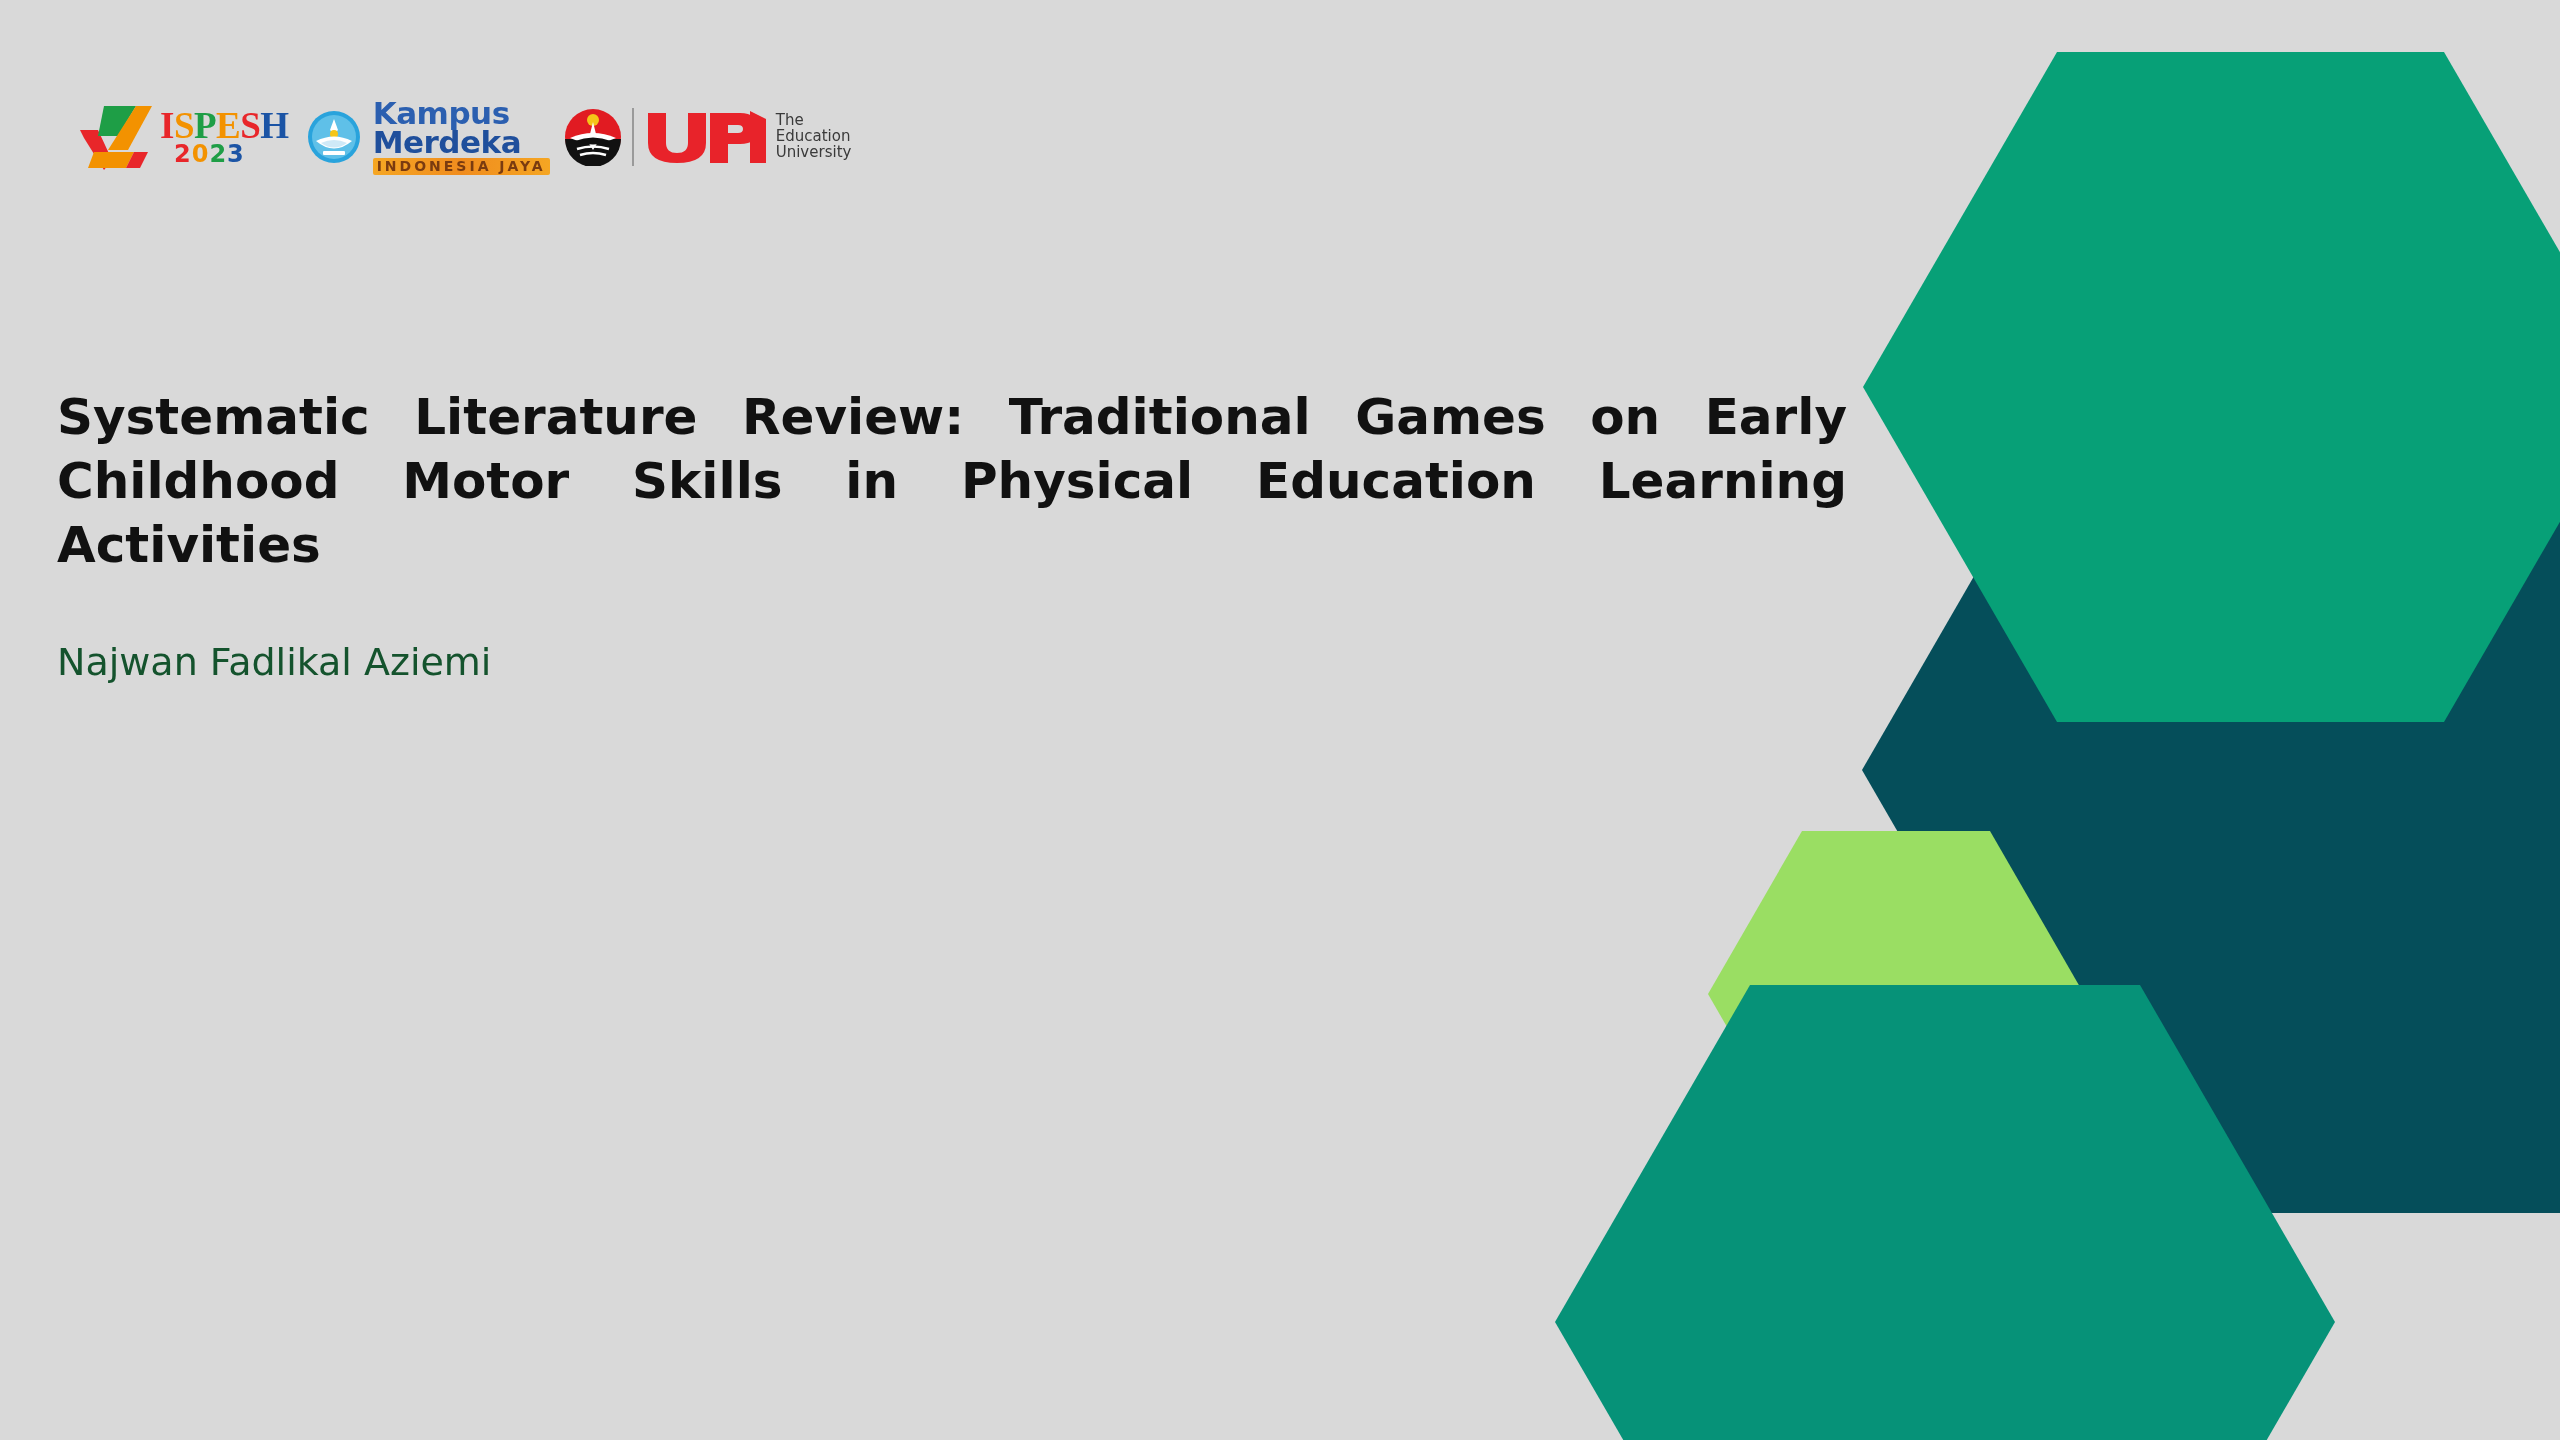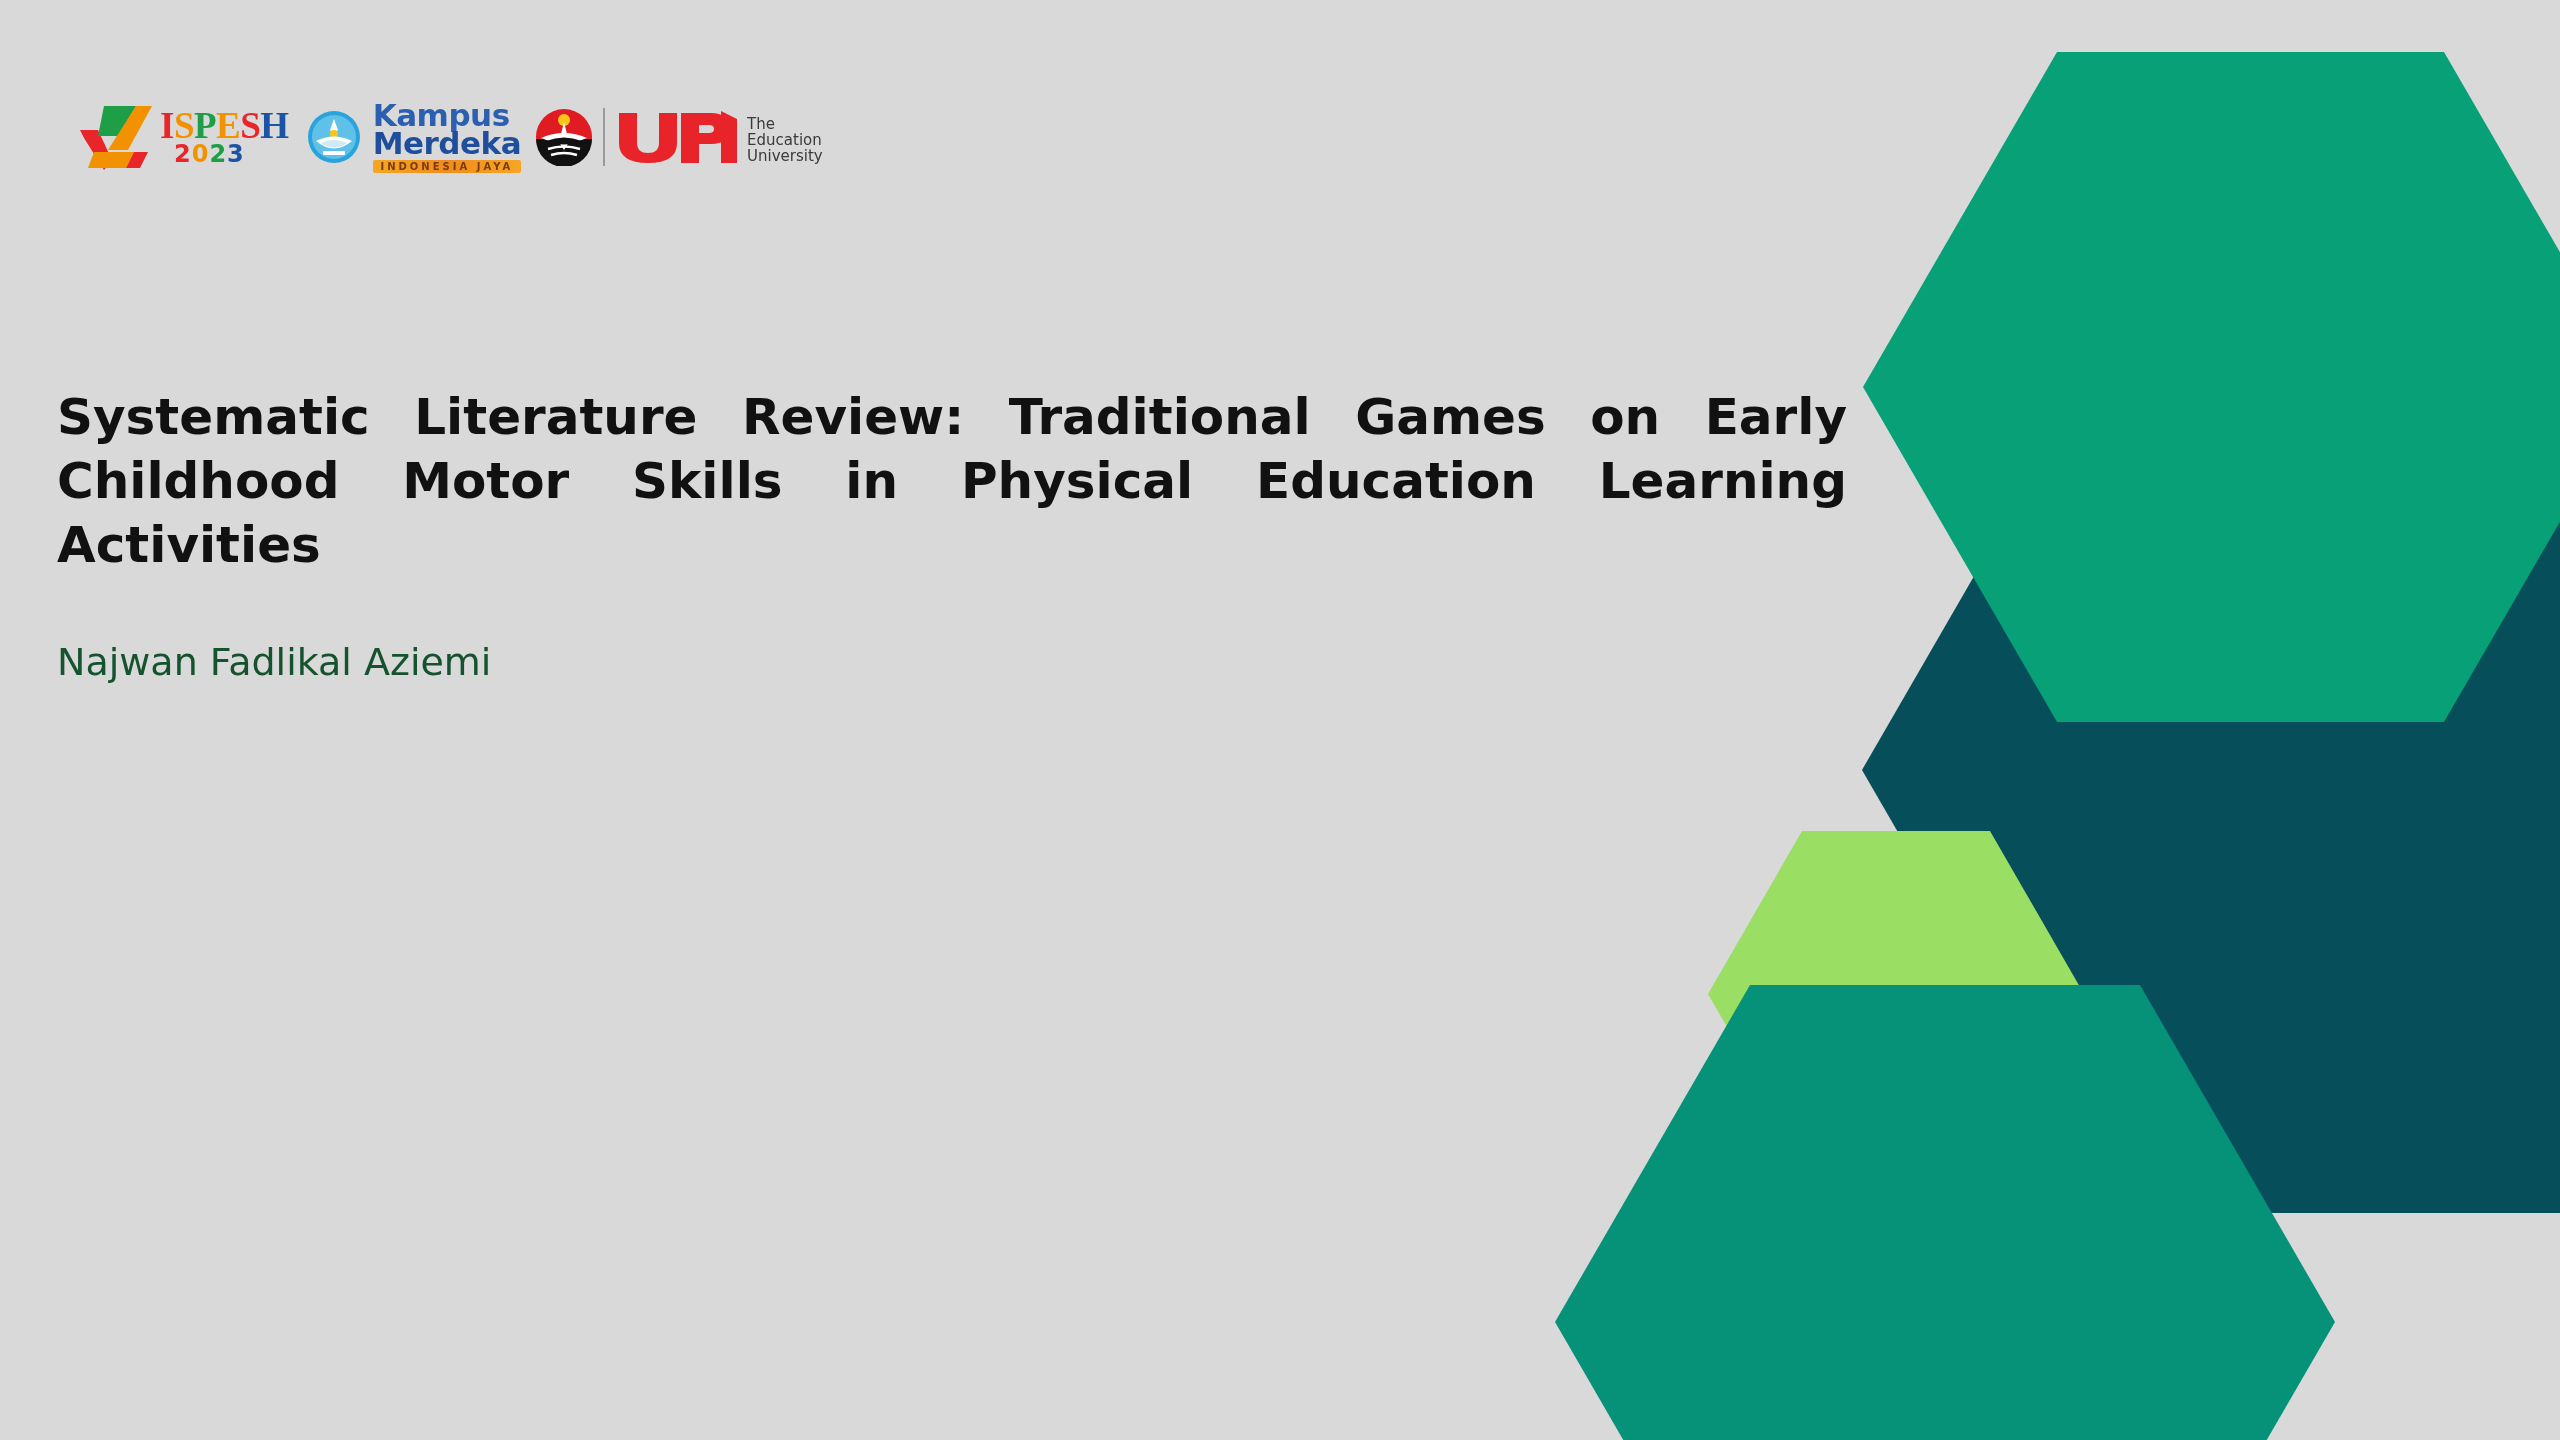--- a/index.html
+++ b/index.html
@@ -78,34 +78,34 @@
     font-size: 31px;
     color: #2b5fb0;
     letter-spacing: -0.5px;
     white-space: nowrap;
   }
   .kampus-l2 { color: #1f4f9c; }
   .kampus-ribbon {
     margin-top: 2px;
     background: linear-gradient(90deg,#f5a623 0%, #f08c1e 50%, #f5a623 100%);
     color: #7a3b10;
-    font-size: 10px;
+    font-size: 14px;
     font-weight: 700;
     letter-spacing: 3px;
     text-align: center;
     padding: 2px 4px;
     border-radius: 2px;
     white-space: nowrap;
   }
 
   
   .upi-wrap { display: flex; align-items: center; margin-left: 14px; gap: 10px; }
   .upi-emblem { width: 58px; height: 58px; }
   .upi-divider { width: 2px; height: 58px; background: #9a9a9a; }
-  .upi-mark { display: flex; align-items: flex-end; gap: 8px; }
+  .upi-mark { display: flex; align-items: center; gap: 8px; }
   .upi-letters { width: 124px; height: 56px; }
   .upi-tagline {
     display: flex; flex-direction: column;
     line-height: 1.06;
     font-family: "DejaVu Sans", sans-serif;
     font-size: 15px;
     color: #3a3a3a;
   }
 
   

